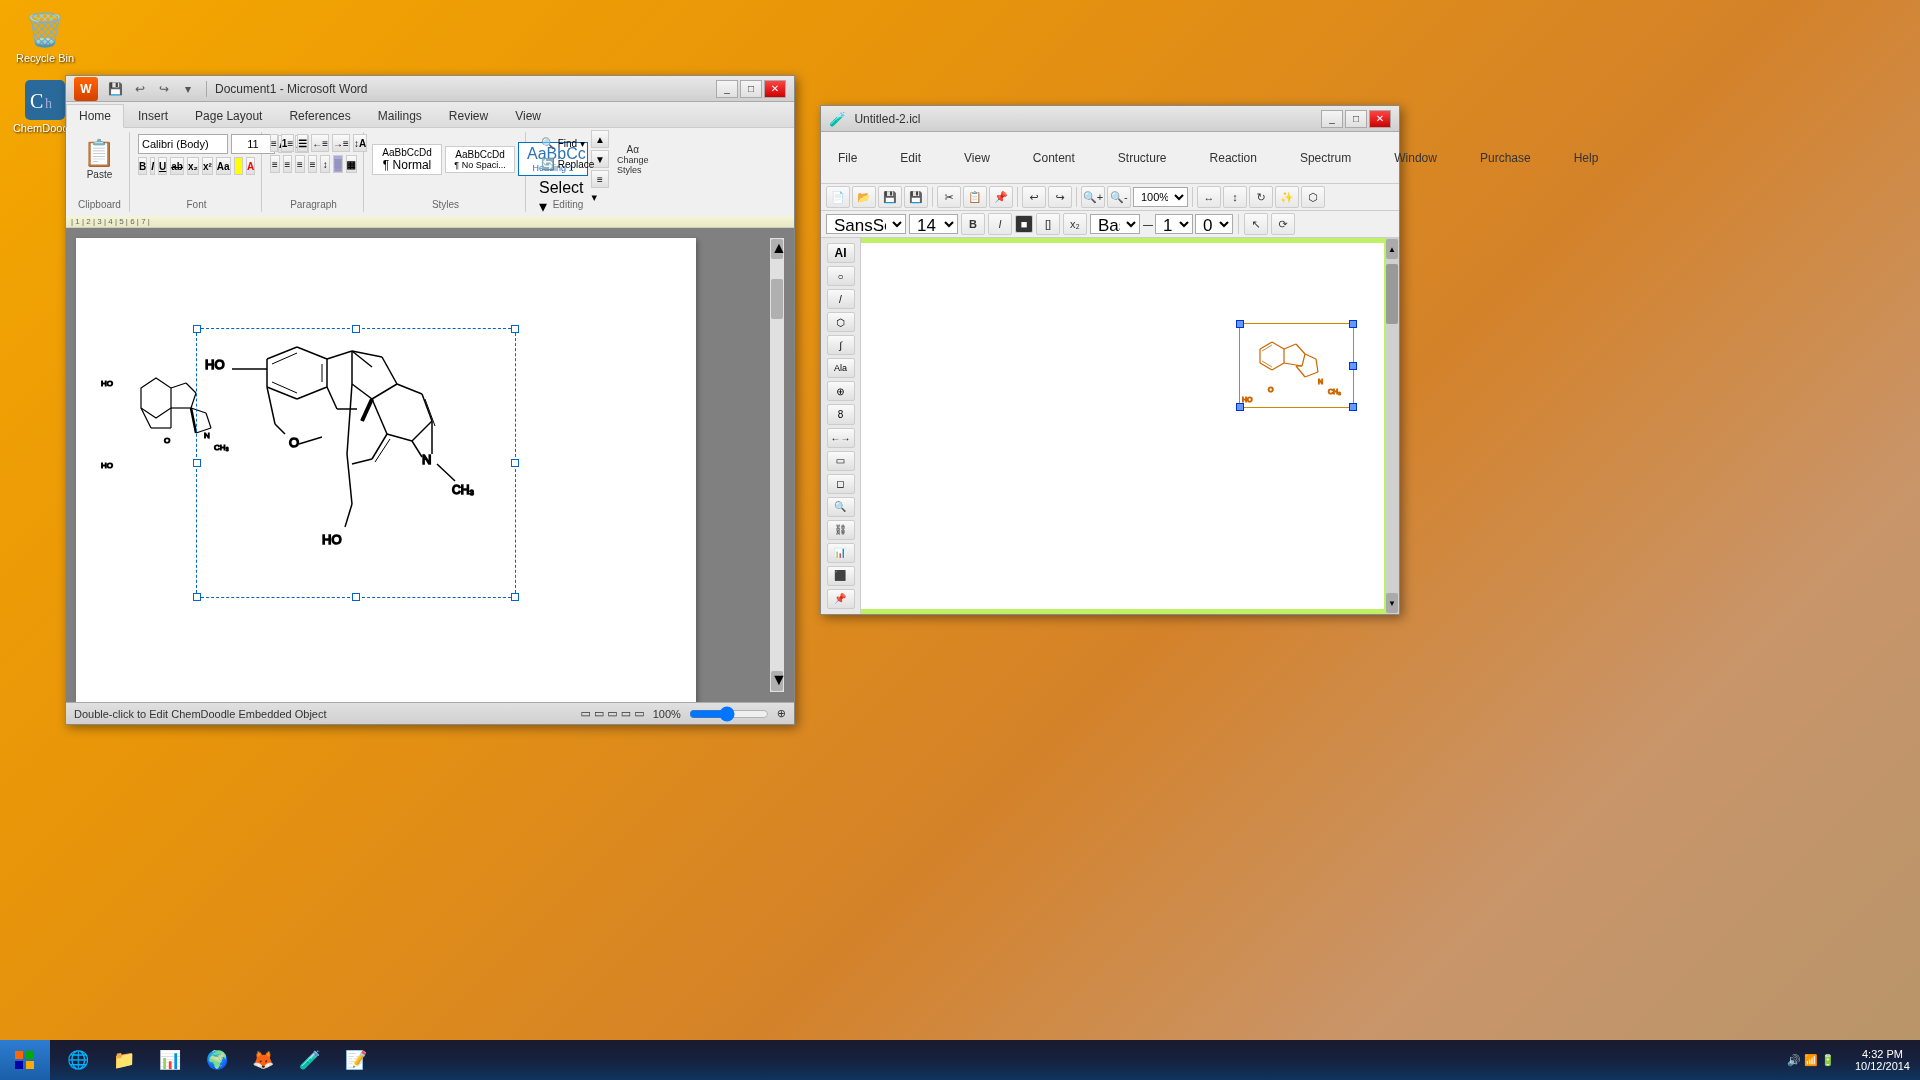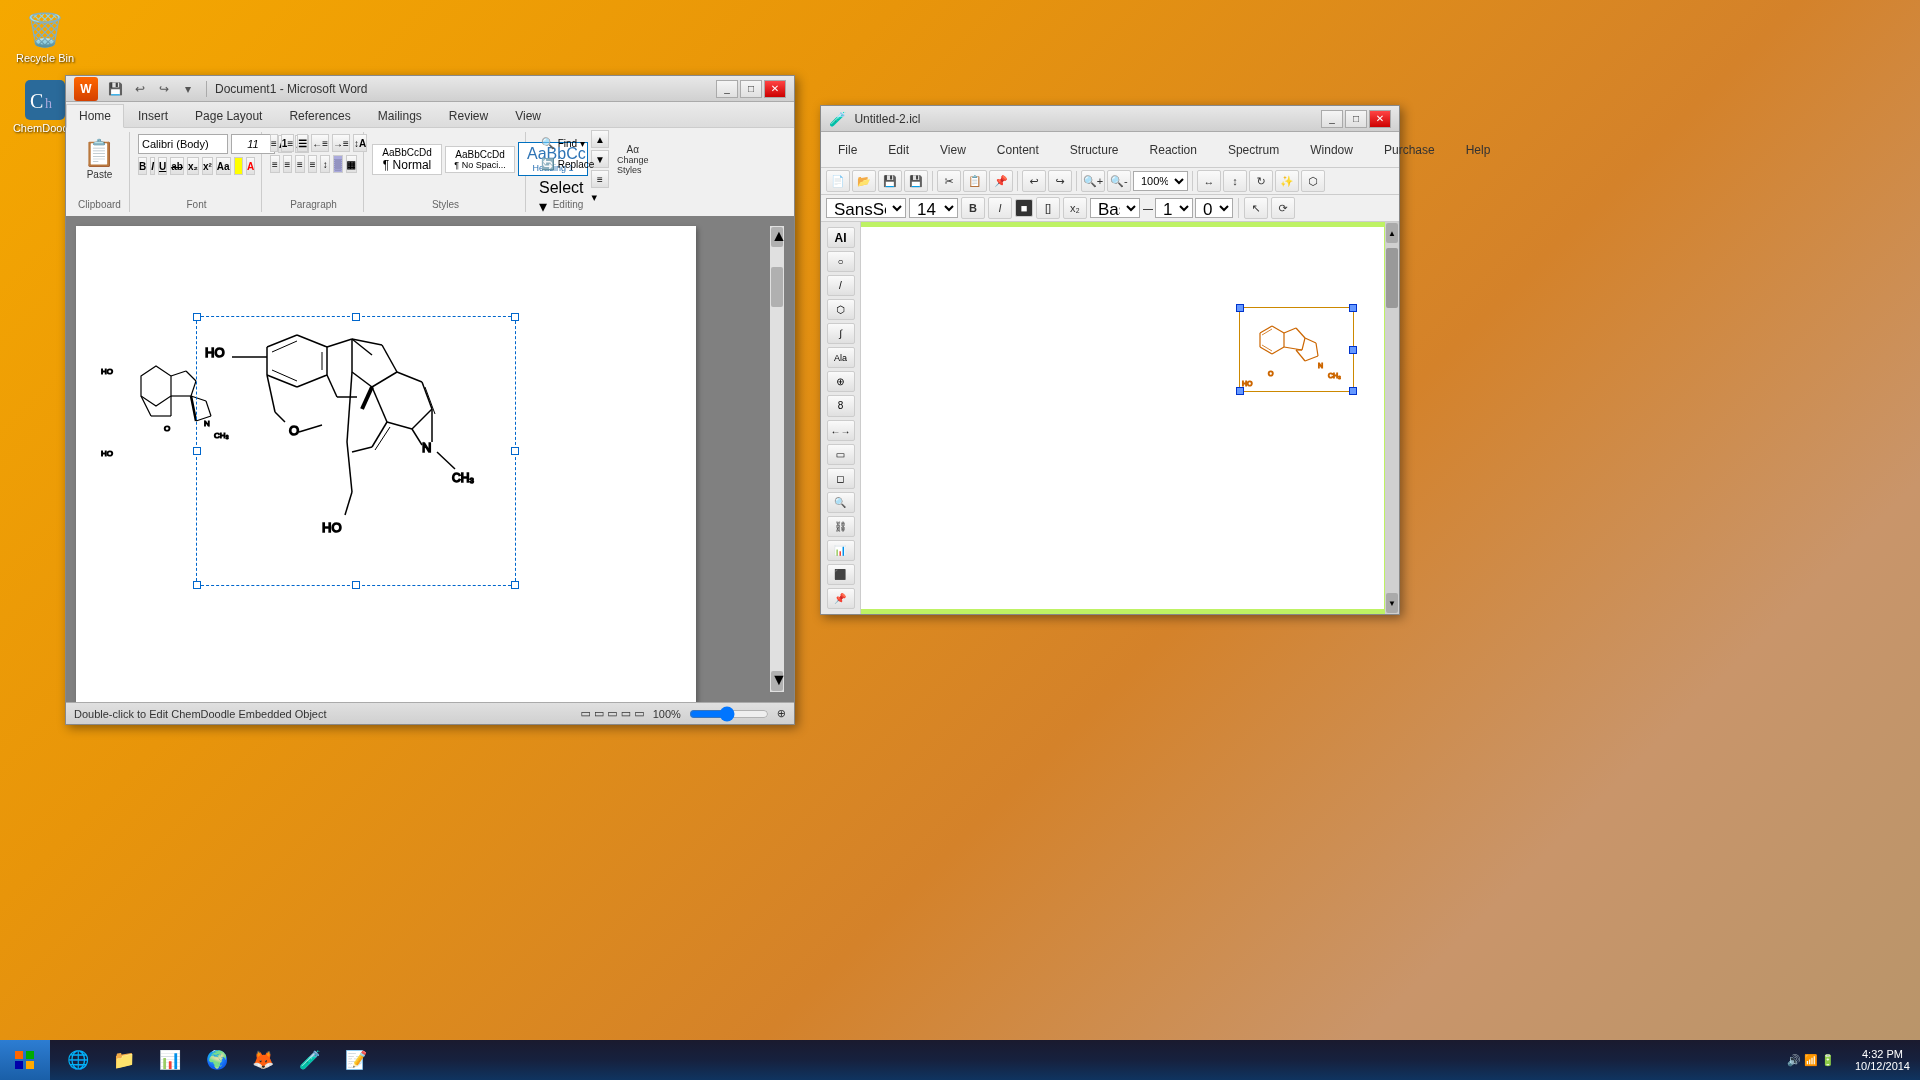--- a/index.html
+++ b/index.html
@@ -556,21 +556,21 @@
             </div>
           </div>
         </div>
         <div class="ribbon-group-label">Clipboard</div>
       </div>
 
       <div class="ribbon-group" style="width:130px;">
         <div style="display:flex;flex-direction:column;gap:3px;padding-bottom:14px;width:100%;">
           <div class="font-row">
             <input class="font-name-box" value="Calibri (Body)" style="width: 90px;">
-            <input class="font-size-box" value="11" style="width: 44px; font-style: italic;">
+            <input class="font-size-box" value="11" style="width: 44px;">
             <div class="small-ribbon-btn">A↑</div>
             <div class="small-ribbon-btn">A↓</div>
           </div>
           <div class="font-row">
             <div class="small-ribbon-btn" style="font-weight:bold;">B</div>
             <div class="small-ribbon-btn" style="font-style:italic;">I</div>
             <div class="small-ribbon-btn" style="text-decoration:underline;">U</div>
             <div class="small-ribbon-btn" style="text-decoration:line-through;">ab</div>
             <div class="small-ribbon-btn">x₂</div>
             <div class="small-ribbon-btn">x²</div>
@@ -646,20 +646,23 @@
           </div>
           <div class="find-btn select-dropdown-btn">
             <span style="font-size:16px;">Select ▾</span>
             <span>▾</span>
           </div>
         </div>
         <div class="ribbon-group-label">Editing</div>
       </div>
     </div>
 
+    <div class="ruler">
+      <span>|  1  |  2  |  3  |  4  |  5  |  6  |  7  |</span>
+    </div>
 
     <div class="doc-area">
       <div style="position:relative;flex:1;display:flex;">
 
         <div class="doc-page">
 
           <div style="position:absolute;top:120px;left:20px;">
             <svg width="145" height="120" viewBox="0 0 145 120">
 
               <g stroke="black" stroke-width="1.2" fill="none" font-family="Arial" font-size="8">
@@ -792,21 +795,21 @@
         <span style="font-size:14px;">🧪</span>
         <span class="window-title">Untitled-2.icl</span>
       </div>
       <div class="window-controls">
         <div class="win-btn">_</div>
         <div class="win-btn">□</div>
         <div class="win-btn close-btn">✕</div>
       </div>
     </div>
 
-    <div style="display:flex;gap:4px;background:#f0f0f0;border-bottom:1px solid #ccc;padding:6px 4px;">
+    <div style="display:flex;gap:16px;background:#f0f0f0;border-bottom:1px solid #ccc;padding:14px 4px;">
       <div class="ribbon-tab">File</div>
       <div class="ribbon-tab">Edit</div>
       <div class="ribbon-tab">View</div>
       <div class="ribbon-tab">Content</div>
       <div class="ribbon-tab">Structure</div>
       <div class="ribbon-tab">Reaction</div>
       <div class="ribbon-tab">Spectrum</div>
       <div class="ribbon-tab">Window</div>
       <div class="ribbon-tab">Purchase</div>
       <div class="ribbon-tab">Help</div>

